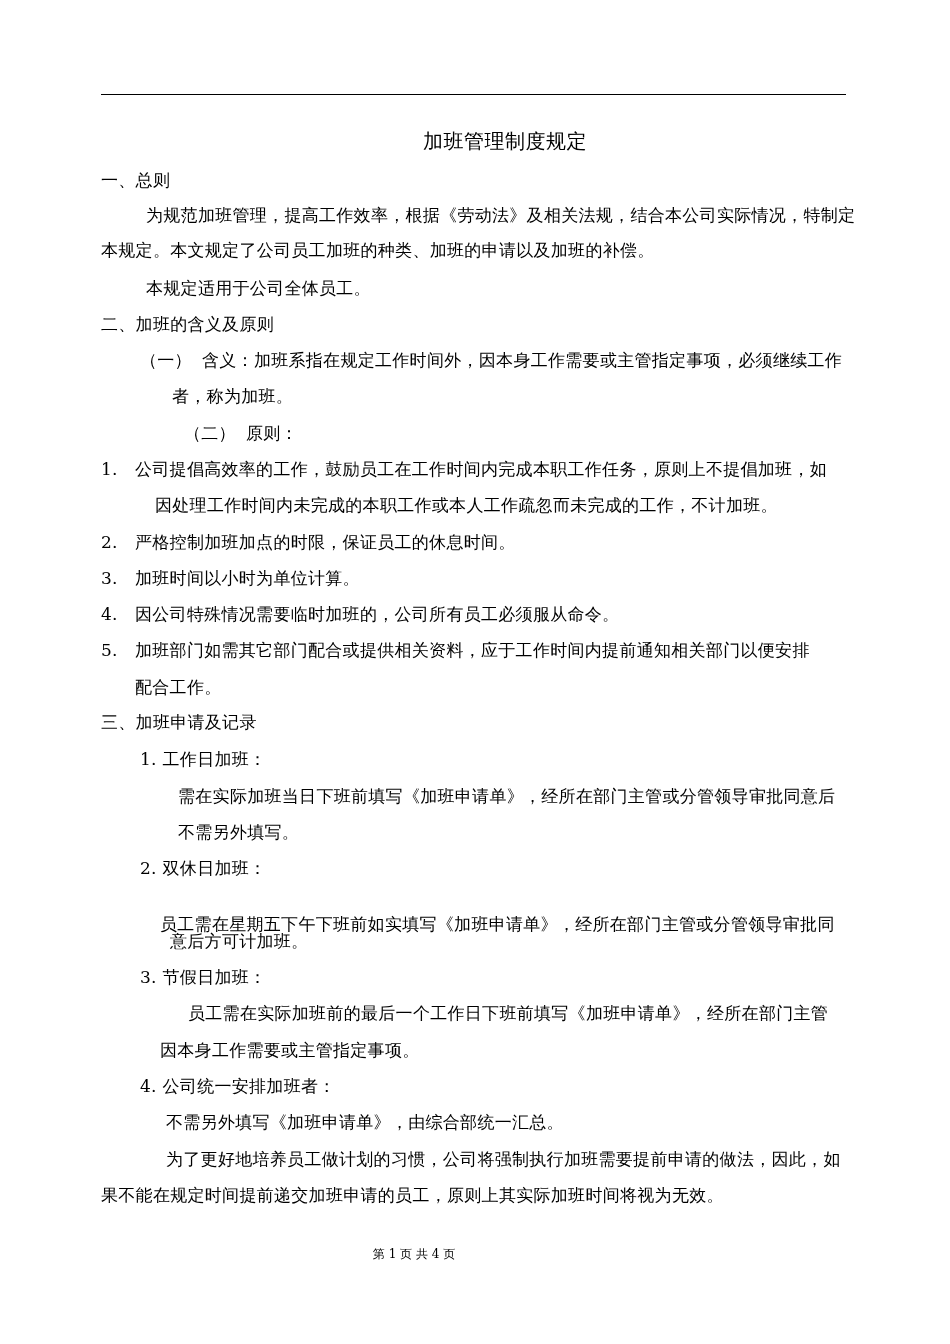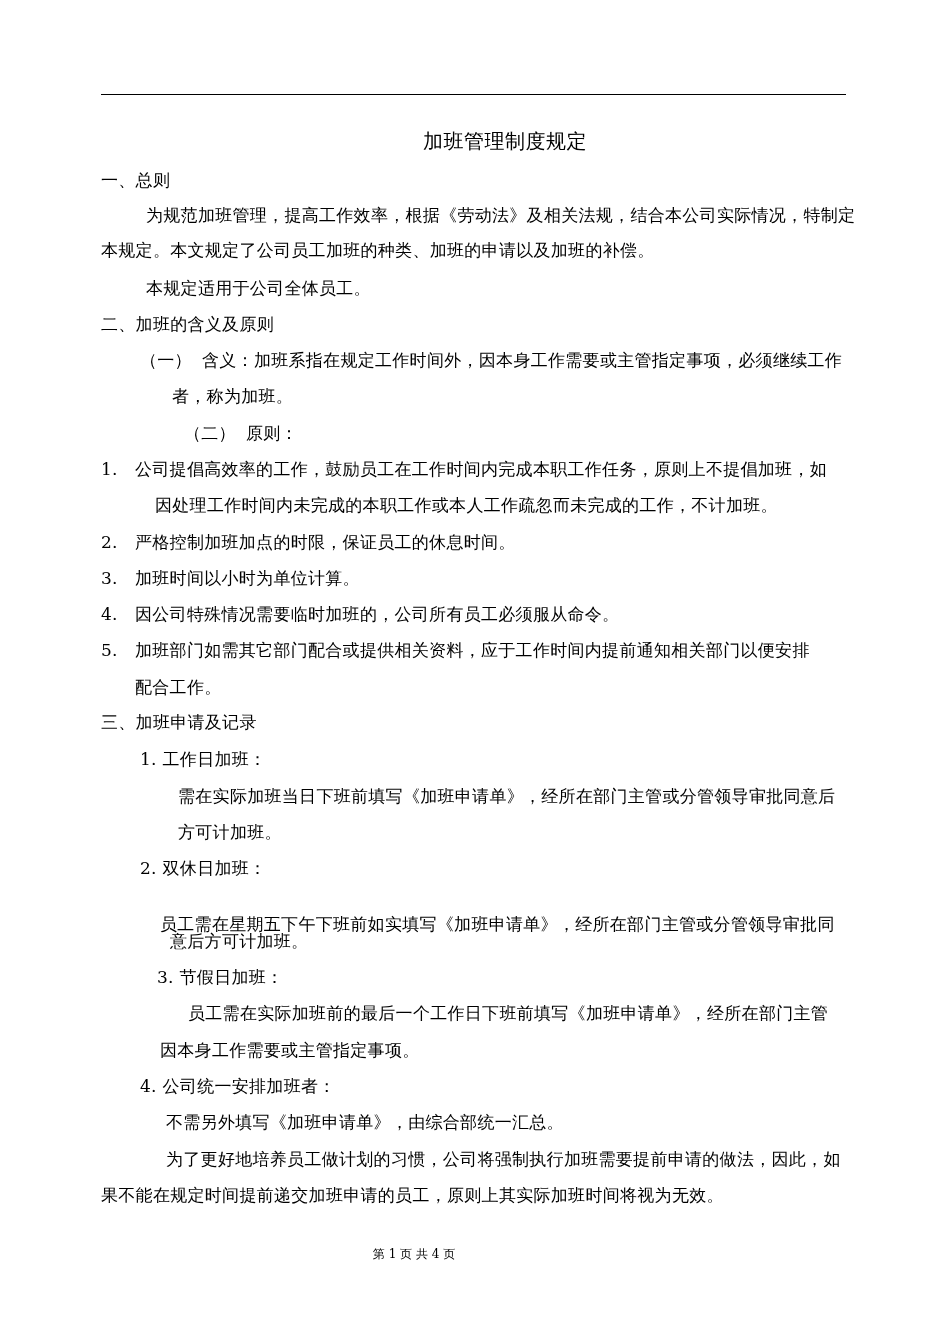--- a/index.html
+++ b/index.html
@@ -95,29 +95,29 @@
   <span class="num">5.</span><span>加班部门如需其它部门配合或提供相关资料，应于工作时间内提前通知相关部门以便安排</span>
 </div>
 <div class="line" style="left:135px; top:677px;">配合工作。</div>
 
 <div class="line" style="left:101px; top:712px;">三、加班申请及记录</div>
 
 <div class="line" style="left:140px; top:749px;">
   <span>1.</span>&nbsp;<span>工作日加班：</span>
 </div>
 <div class="line" style="left:178px; top:786px;">需在实际加班当日下班前填写《加班申请单》，经所在部门主管或分管领导审批同意后</div>
-<div class="line" style="left:178px; top:822px;">方可计加班。</div>
+<div class="line" style="left:178px; top:822px;">不需另外填写。</div>
 
 <div class="line" style="left:140px; top:858px;">
   <span>2.</span>&nbsp;<span>双休日加班：</span>
 </div>
 <div class="line" style="left:160px; top:894px;margin-top:20px;">员工需在星期五下午下班前如实填写《加班申请单》，经所在部门主管或分管领导审批同</div>
 <div class="line" style="left:170px; top:931px;">意后方可计加班。</div>
 
-<div class="line" style="left:140px; top:967px;margin-left:17px;">
+<div class="line" style="left:140px; top:967px;">
   <span>3.</span>&nbsp;<span>节假日加班：</span>
 </div>
 <div class="line" style="left:188px; top:1003px;">员工需在实际加班前的最后一个工作日下班前填写《加班申请单》，经所在部门主管</div>
 <div class="line" style="left:160px; top:1040px;">因本身工作需要或主管指定事项。</div>
 
 <div class="line" style="left:140px; top:1076px;">
   <span>4.</span>&nbsp;<span>公司统一安排加班者：</span>
 </div>
 <div class="line" style="left:166px; top:1112px;">不需另外填写《加班申请单》，由综合部统一汇总。</div>
 

